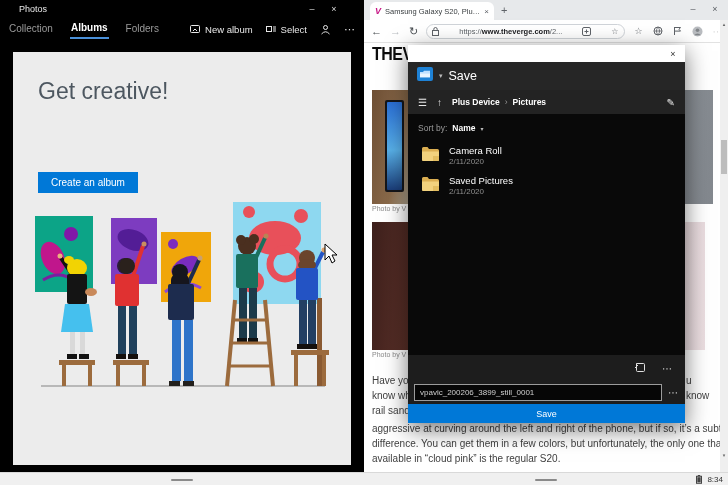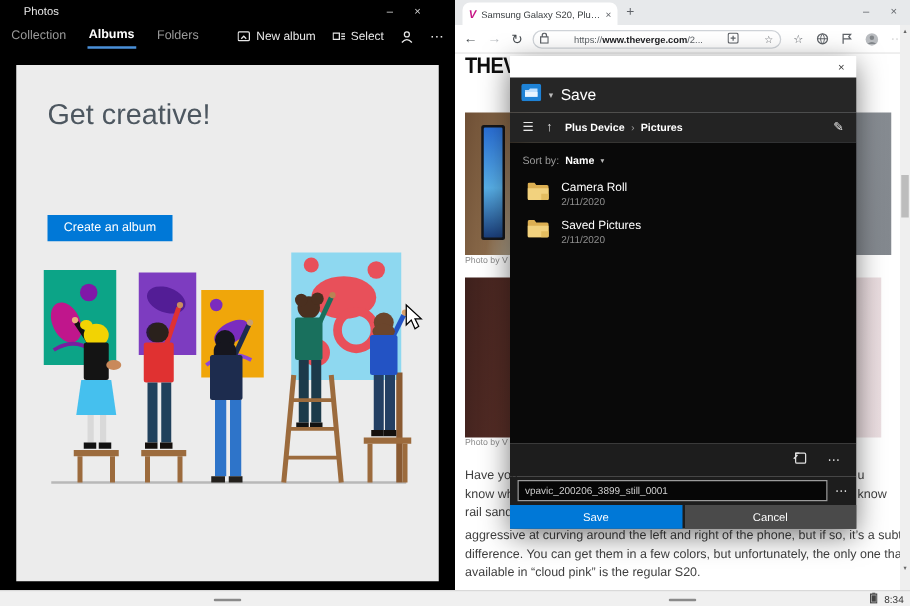--- a/index.html
+++ b/index.html
@@ -376,21 +376,20 @@
             <path d="M2.5 5.5 v-3 h3 M1 7 l3 -3" fill="none" stroke="#e0e0e0"></path>
           </svg></span>
       <span class="dots">⋯</span>
     </div>
     <div class="dlg-inputrow">
       <input class="dlg-input" value="vpavic_200206_3899_still_0001" style="">
       <span class="dots">⋯</span>
     </div>
     <div class="dlg-btns">
       <button class="dlg-btn save">Save</button>
-      <button class="dlg-btn cancel">Cancel</button>
     </div>
   </section>
 
   <footer class="taskbar">
     <span class="dash left"></span>
     <span class="dash right"></span>
     <span class="tray">
       <span><svg width="6" height="9" viewBox="0 0 6 9">
             <rect x="1.8" y="0" width="2.4" height="1" fill="#444"></rect>
             <rect x="0.5" y="1.3" width="5" height="7" fill="none" stroke="#444"></rect>

